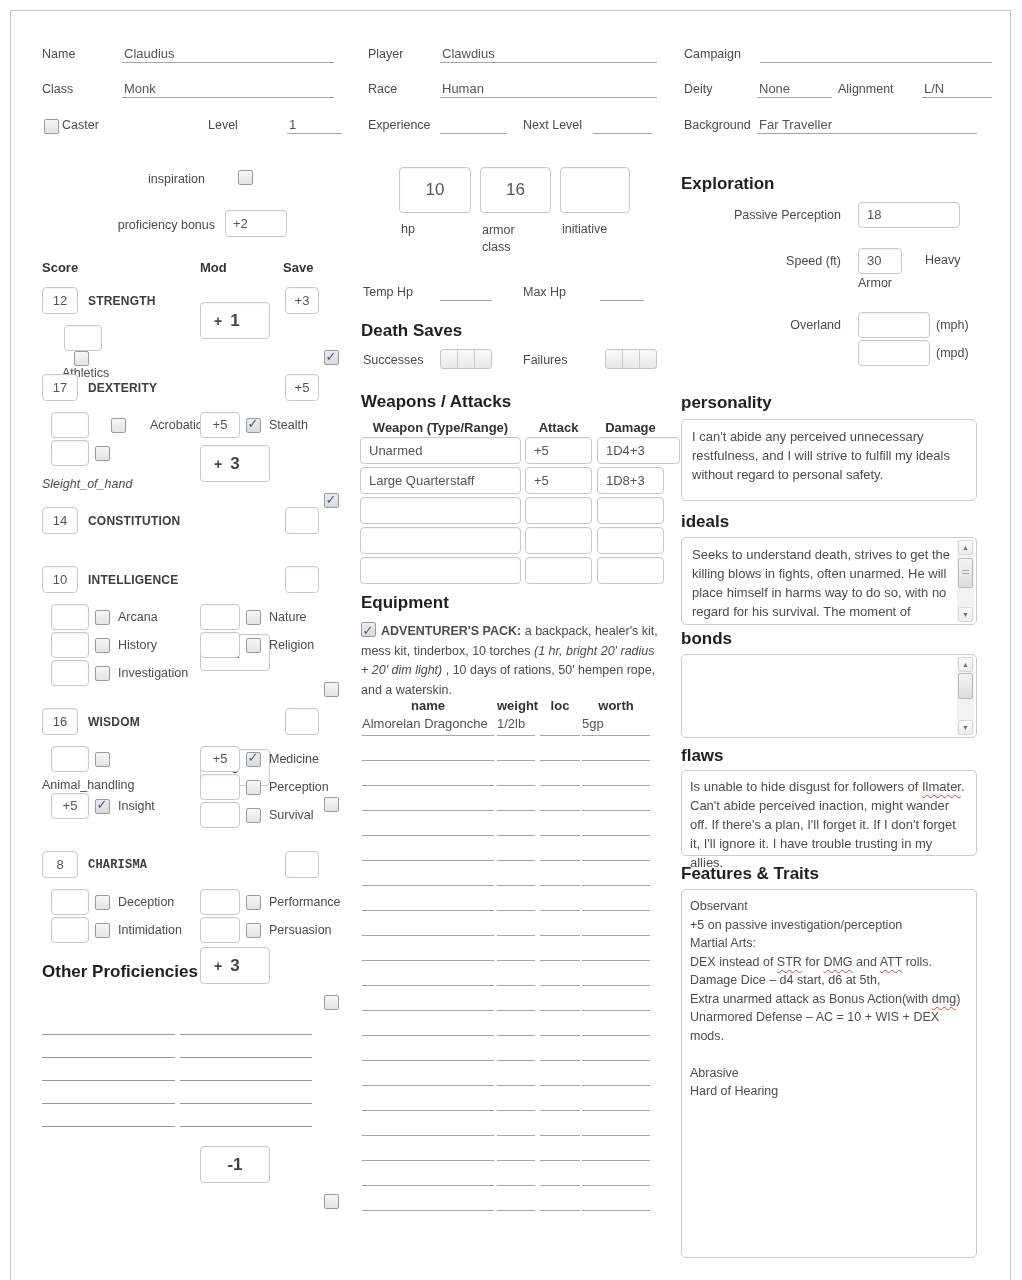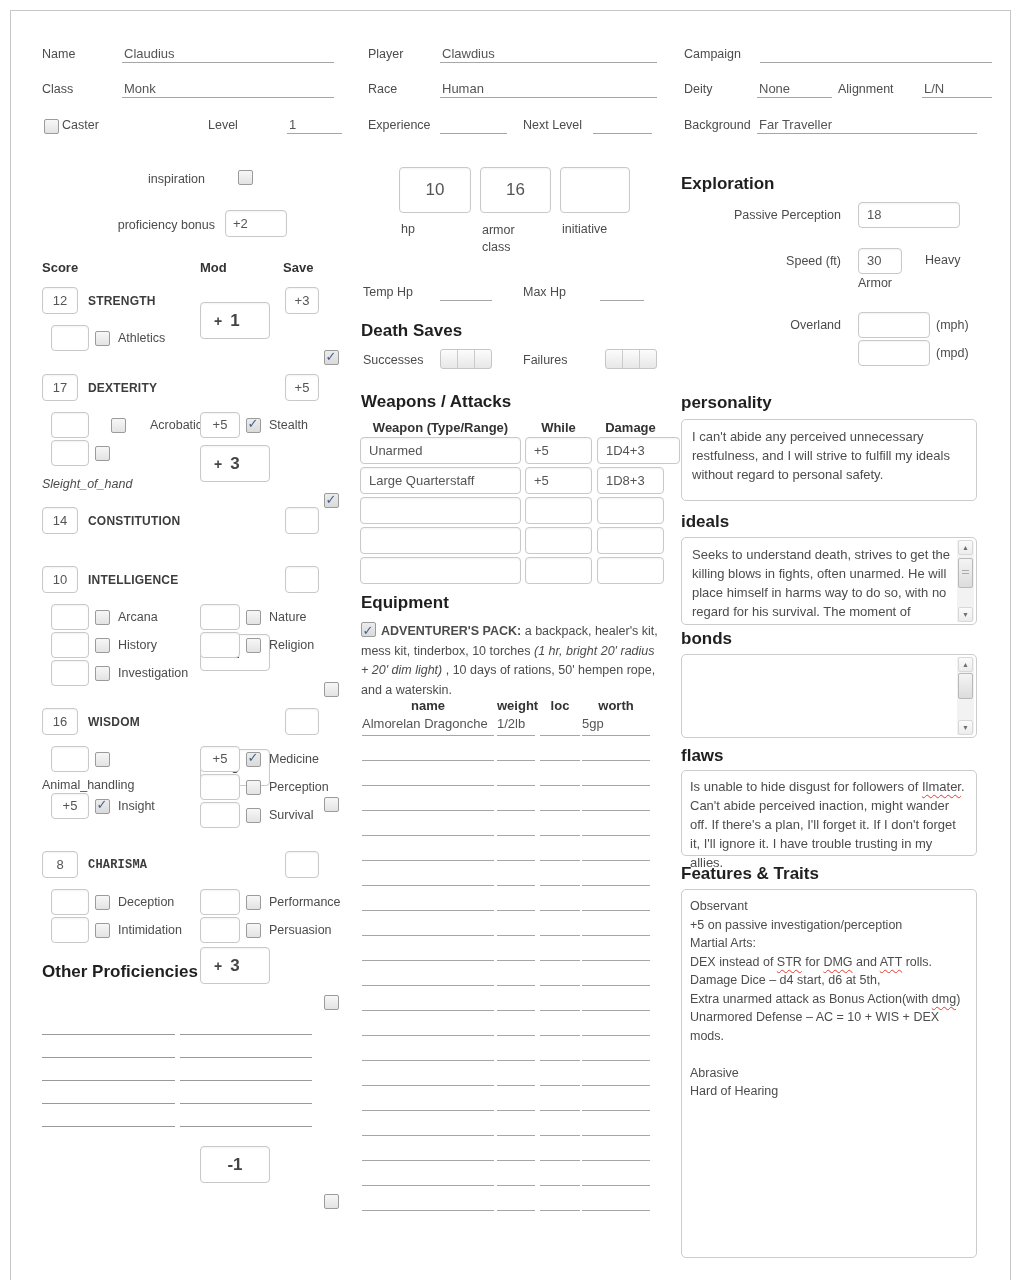--- a/index.html
+++ b/index.html
@@ -117,21 +117,21 @@
 <span class="abs lbl" style="left:523px;top:353px;">Failures</span>
 <span class="abs seg" style="left:605px;top:349px;">
     <i></i>
     <i></i>
     <i></i>
   </span>
 
 
 <span class="abs h1" style="left:361px;top:392px;">Weapons / Attacks</span>
 <span class="abs bh" style="left:360px;top:420px;width:161px;text-align:center;">Weapon (Type/Range)</span>
-<span class="abs bh" style="left:525px;top:420px;width:67px;text-align:center;">While</span>
+<span class="abs bh" style="left:525px;top:420px;width:67px;text-align:center;">Attack</span>
 <span class="abs bh" style="left:597px;top:420px;width:67px;text-align:center;">Damage</span>
 
 <div class="abs box wbox" style="left:360px;top:437px;width:161px;">Unarmed</div>
 <div class="abs box wbox" style="left:525px;top:437px;width:67px;">+5</div>
 <div class="abs box wbox" style="left:597px;top:437px;width:83px;">1D4+3</div>
 
 <div class="abs box wbox" style="left:360px;top:467px;width:161px;">Large Quarterstaff</div>
 <div class="abs box wbox" style="left:525px;top:467px;width:67px;">+5</div>
 <div class="abs box wbox" style="left:597px;top:467px;width:67px;">1D8+3</div>
 
@@ -288,21 +288,21 @@
 
 
 <span class="abs box scorebox val" style="left:42px;top:287px;">12</span>
 <span class="abs abl" style="left:88px;top:294px;">STRENGTH</span>
 <div class="abs box modbox" style="left:200px;top:283px;">
   <span class="msign">+</span>
   <span class="mval">1</span>
 </div>
 <span class="abs box savebox val" style="left:285px;top:287px;">+3</span>
 <span class="abs cb checked" style="left:324px;top:294px;"></span>
-<div class="abs skill" style="left:51px;top:325px;">
+<div class="abs skill" style="left:62px;top:325px;flex-direction:column;">
   <span class="box sbox val"></span>
   <span class="cb"></span>
   <span class="lbl">Athletics</span>
 </div>
 
 
 <span class="abs box scorebox val" style="left:42px;top:374px;">17</span>
 <span class="abs abl" style="left:88px;top:381px;">DEXTERITY</span>
 <div class="abs box modbox" style="left:200px;top:370px;">
   <span class="msign">+</span>

